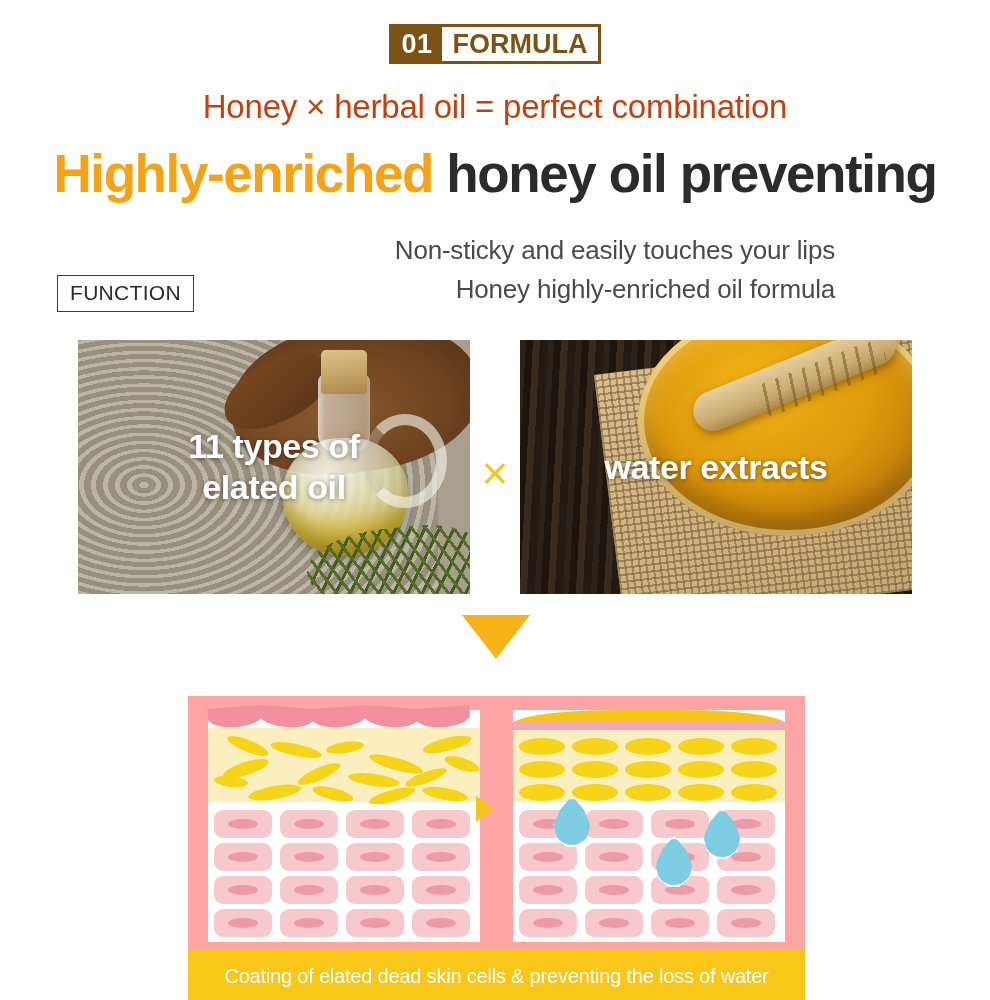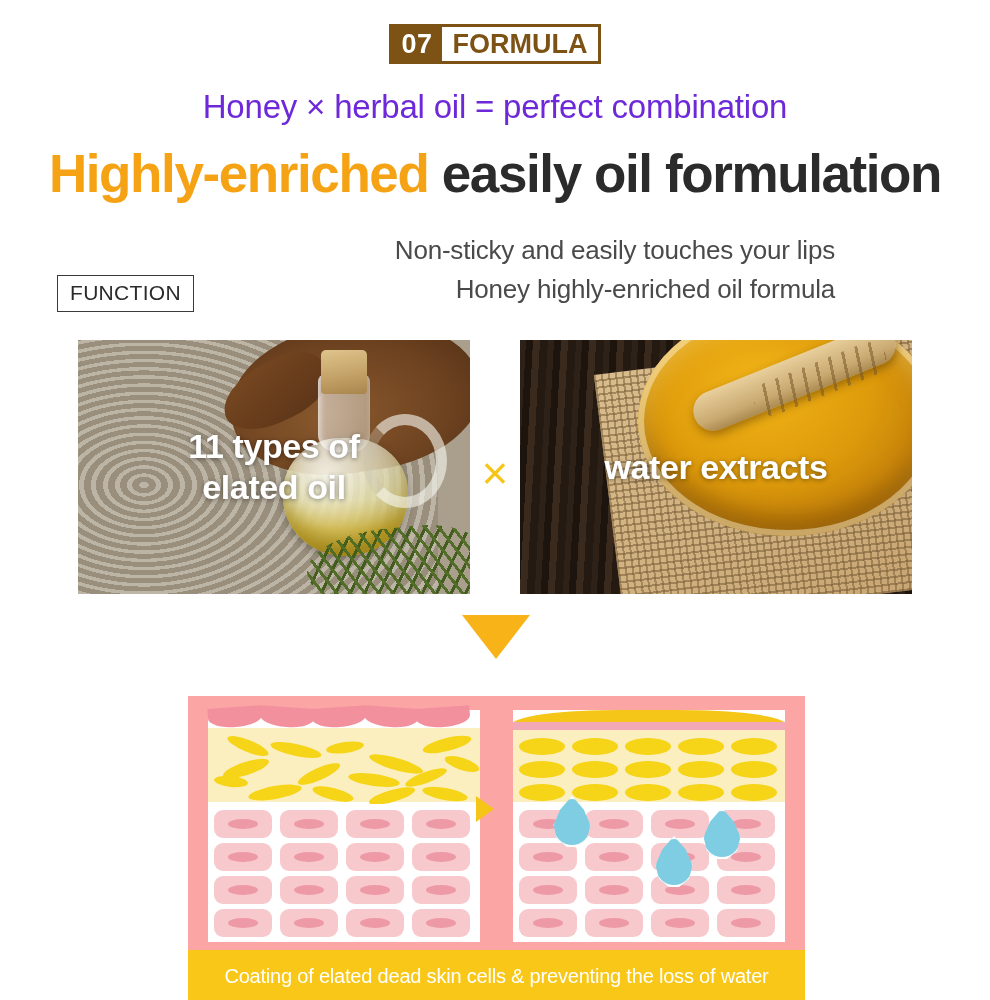--- a/index.html
+++ b/index.html
@@ -20,21 +20,21 @@
   }
   .badge-label{
     color:#7C5314;background:#ffffff;font-weight:bold;font-size:27px;
     display:flex;align-items:center;justify-content:center;padding:0 10px 0 11px;
     letter-spacing:0px;
   }
 
   
   .subhead{
     position:absolute;left:0;top:88px;width:990px;text-align:center;
-    color:#6d28d9;font-size:33px;font-weight:400;letter-spacing:-.2px;
+    color:#c2410c;font-size:33px;font-weight:400;letter-spacing:-.2px;
   }
   .headline{
     position:absolute;left:0;top:143px;width:990px;text-align:center;
     font-size:53px;font-weight:bold;letter-spacing:-1.4px;white-space:nowrap;
     color:#2B2B2B;
   }
   .headline .accent{color:#F5A314;}
   .headline .plain{color:#2B2B2B;font-weight:bold;}
 
   
@@ -232,30 +232,30 @@
   }
   .caption-text{color:#ffffff;font-size:20px;letter-spacing:-.2px;}
 </style>
 </head>
 <body>
 
 <div class="page">
 
   <div class="badge-wrap">
     <div class="badge">
-      <div class="badge-num">07</div>
+      <div class="badge-num">01</div>
       <div class="badge-label">FORMULA</div>
     </div>
   </div>
 
   <div class="subhead">Honey × herbal oil = perfect combination</div>
 
   <div class="headline">
     <span class="accent">Highly-enriched</span>
-    <span class="plain">easily oil formulation</span>
+    <span class="plain">honey oil preventing</span>
   </div>
 
   <div class="function-box">FUNCTION</div>
 
   <div class="body-lines">
     <div>Non-sticky and easily touches your lips</div>
     <div>Honey highly-enriched oil formula</div>
   </div>
 
   <div class="photo-row">

